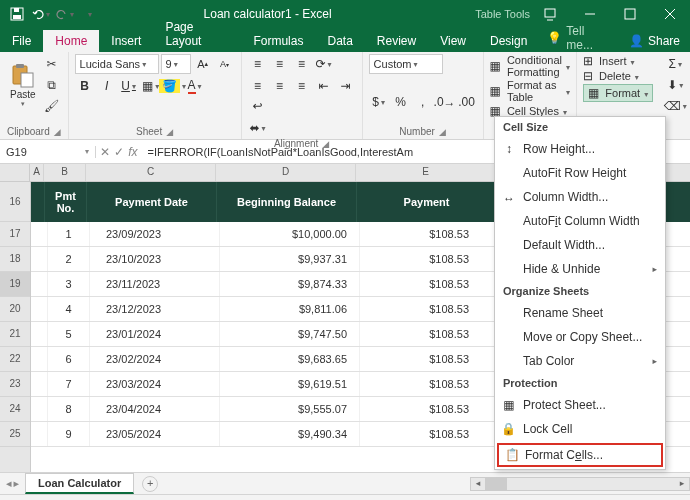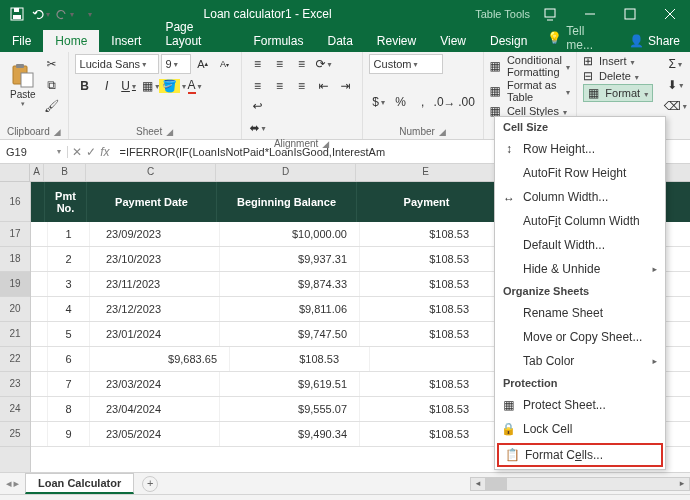--- a/index.html
+++ b/index.html
@@ -10,39 +10,39 @@
   .qat { display: flex; align-items: center; gap: 2px; padding-left: 6px; }
   .qat .qitem { width: 22px; height: 22px; display: flex; align-items: center; justify-content: center; border-radius: 2px; }
   .title-center { flex: 1; text-align: center; font-size: 12px; }
   .title-tools { margin-left: 40px; color: #b8dec9; font-size: 11px; }
   .winbtns { display: flex; }
   .winbtns div { width: 40px; height: 28px; display: flex; align-items: center; justify-content: center; }
   
   
   .tabs { background: #0c6b3d; height: 24px; display: flex; align-items: flex-end; color: #fff; font-size: 12px; }
   .tabs .tab { padding: 4px 12px; cursor: pointer; }
-  .tabs .tab.active { background: #f3f3f3; color: #15803d; }
+  .tabs .tab.active { background: #f3f3f3; color: #be185d; }
   .tabs .tell { margin-left: auto; display: flex; align-items: center; gap: 4px; padding: 0 8px; color: #b8dec9; }
   .tabs .share { background: #0c6b3d; padding: 4px 10px; display: flex; align-items: center; gap: 4px; }
   
   
   .ribbon { background: #f3f3f3; height: 88px; border-bottom: 1px solid #d4d4d4; display: flex; }
   .group { border-right: 1px solid #e0e0e0; padding: 2px 6px 0; display: flex; flex-direction: column; justify-content: space-between; }
   .group-label { text-align: center; font-size: 10px; color: #666; padding-bottom: 2px; display: flex; justify-content: center; align-items: center; gap: 4px; }
   .group-label .dlg { font-size: 9px; color: #888; }
   .btn-lg { display: flex; flex-direction: column; align-items: center; padding: 2px 4px; border-radius: 2px; }
   .btn-sm { width: 20px; height: 20px; display: flex; align-items: center; justify-content: center; border-radius: 2px; }
   .row { display: flex; gap: 2px; align-items: center; }
   .col { display: flex; flex-direction: column; gap: 1px; }
   .combo { border: 1px solid #ccc; background: #fff; height: 20px; display: flex; align-items: center; padding: 0 4px; font-size: 11px; }
   .dd::after { content: '▾'; font-size: 8px; margin-left: 2px; color: #666; }
   
   
   .fbar { height: 24px; border-bottom: 1px solid #d4d4d4; display: flex; align-items: center; background: #fff; }
-  .namebox { width: 68px; border-right: 1px solid #d4d4d4; padding: 0 6px; font-size: 11px; display: flex; align-items: center; }
+  .namebox { width: 96px; border-right: 1px solid #d4d4d4; padding: 0 6px; font-size: 11px; display: flex; align-items: center; }
   .namebox::after { content: '▾'; font-size: 8px; margin-left: auto; color: #888; }
   .fxbtns { display: flex; padding: 0 4px; gap: 4px; color: #888; }
   .formula { flex: 1; padding: 0 6px; font-size: 11px; overflow: hidden; white-space: nowrap; }
   
   
   .grid-wrap { display: flex; height: 290px; }
   .rowheads { background: #e6e6e6; border-right: 1px solid #ccc; }
   .rowheads div { height: 25px; border-bottom: 1px solid #d4d4d4; font-size: 10px; color: #555; text-align: center; padding-top: 6px; width: 30px; }
   .rowheads .tall { height: 40px; padding-top: 14px; }
   .rowheads .sel { background: #d2d2d2; }
@@ -386,20 +386,21 @@
           <div class="trow">
             <div class="gutter"></div>
     <div class="c-b">5</div>
     <div class="c-c">23/01/2024</div>
     <div class="c-d">$9,747.50</div>
     <div class="c-e">$108.53</div>
           </div>
           <div class="trow">
             <div class="gutter"></div>
     <div class="c-b">6</div>
+    <div class="c-c">23/02/2024</div>
     <div class="c-d">$9,683.65</div>
     <div class="c-e">$108.53</div>
           </div>
           <div class="trow">
             <div class="gutter"></div>
     <div class="c-b">7</div>
     <div class="c-c">23/03/2024</div>
     <div class="c-d">$9,619.51</div>
     <div class="c-e">$108.53</div>
           </div>

